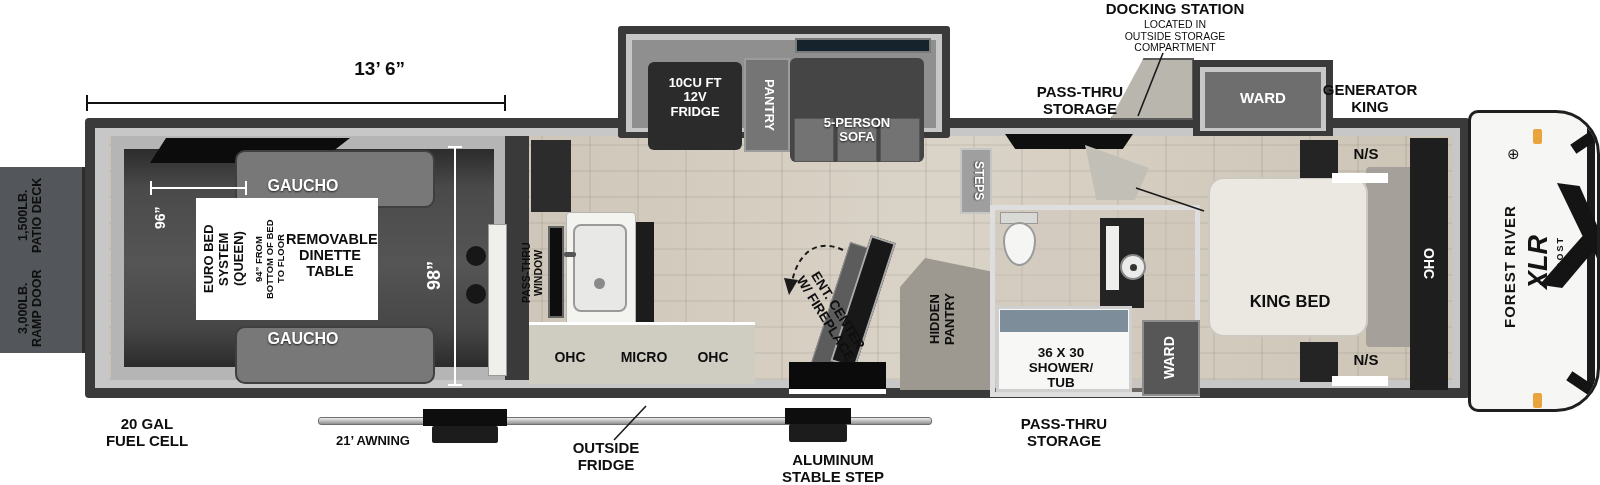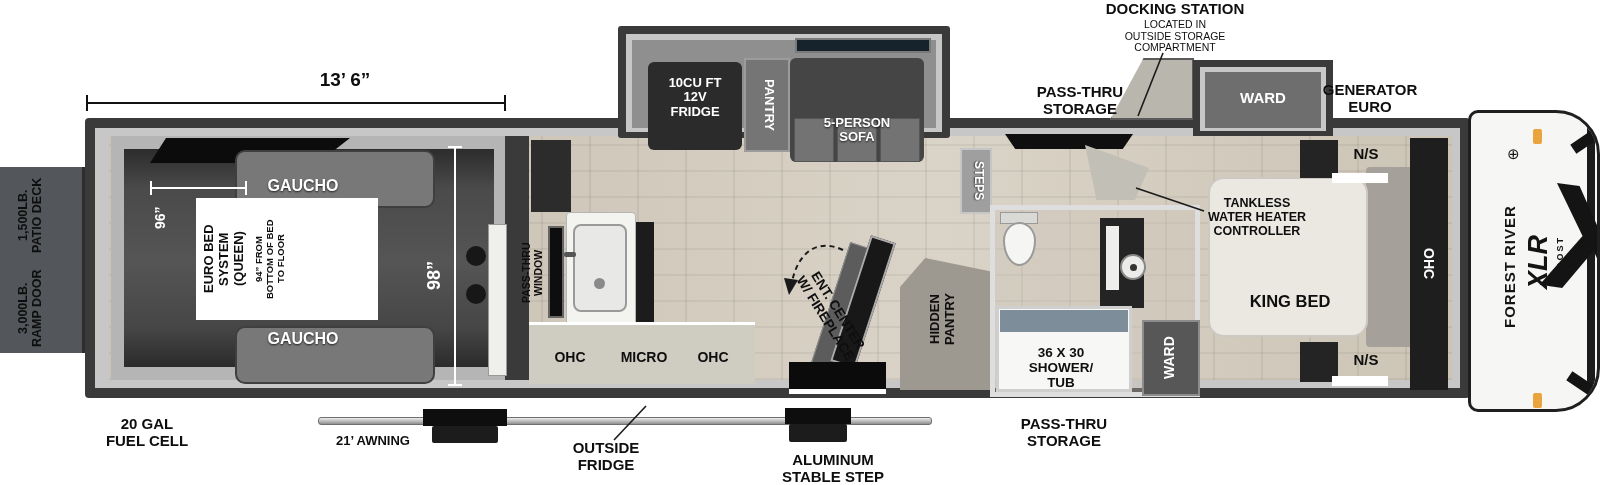--- a/index.html
+++ b/index.html
@@ -27,40 +27,43 @@
 
   <div class="abs" style="left:0;top:167px;width:86px;height:186px;background:#53565a;border-right:4px solid #2d2d2d;"></div>
   <div class="abs vt lbl" style="left:16px;top:171px;width:48px;height:88px;font-size:12.5px;">1,500LB.
 PATIO DECK</div>
   <div class="abs vt lbl" style="left:16px;top:264px;width:48px;height:88px;font-size:12.5px;">3,000LB.
 RAMP DOOR</div>
 
   <div class="abs" style="left:86px;top:102px;width:420px;height:2px;background:#111;"></div>
   <div class="abs" style="left:86px;top:95px;width:2px;height:16px;background:#111;"></div>
   <div class="abs" style="left:504px;top:95px;width:2px;height:16px;background:#111;"></div>
-  <div class="abs lbl" style="left:285px;top:70px;width:120px;font-size:19px;">13’ 6”</div>
+  <div class="abs lbl" style="left:285px;top:59px;width:120px;font-size:19px;text-align:right;">13’ 6”</div>
 
   <div class="abs wall" style="left:85px;top:118px;width:1385px;height:280px;border-radius:4px;"></div>
   <div class="abs rim" style="left:95px;top:128px;width:1365px;height:260px;"></div>
   <div class="abs wood" style="left:109px;top:136px;width:1343px;height:244px;"></div>
 
   <div class="abs darkfloor" style="left:111px;top:136px;width:396px;height:244px;border:13px solid #b5b5b5;"></div>
   <div class="abs" style="left:150px;top:138px;width:200px;height:25px;background:#0c0c0c;clip-path:polygon(8% 0,100% 0,84% 100%,0 100%);"></div>
   <div class="abs" style="left:235px;top:150px;width:200px;height:58px;background:#787878;border:2px solid #3f3f3f;border-radius:10px;"></div>
   <div class="abs" style="left:235px;top:326px;width:200px;height:58px;background:#787878;border:2px solid #3f3f3f;border-radius:10px;"></div>
   <div class="abs lbl w sh" style="left:233px;top:177px;width:140px;font-size:16px;">GAUCHO</div>
   <div class="abs lbl w sh" style="left:233px;top:330px;width:140px;font-size:16px;">GAUCHO</div>
 
   <div class="abs" style="left:196px;top:198px;width:182px;height:122px;background:#ffffff;"></div>
   <div class="abs vt lbl" style="left:202px;top:203px;width:52px;height:112px;font-size:13px;">EURO BED
 SYSTEM
 (QUEEN)</div>
   <div class="abs vt lbl" style="left:254px;top:205px;width:34px;height:108px;font-size:9.5px;">94” FROM
 BOTTOM OF BED
 TO FLOOR</div>
+  <div class="abs lbl" style="left:286px;top:232px;width:88px;font-size:14.5px;">REMOVABLE
+DINETTE
+TABLE</div>
 
   <div class="abs" style="left:150px;top:187px;width:97px;height:2px;background:#fff;"></div>
   <div class="abs" style="left:150px;top:181px;width:2px;height:14px;background:#fff;"></div>
   <div class="abs" style="left:245px;top:181px;width:2px;height:14px;background:#fff;"></div>
   <div class="abs vt w" style="left:152px;top:196px;width:22px;height:44px;font-size:14px;">96”</div>
 
   <div class="abs" style="left:454px;top:146px;width:2px;height:240px;background:#fff;"></div>
   <div class="abs" style="left:448px;top:146px;width:14px;height:2px;background:#fff;"></div>
   <div class="abs" style="left:448px;top:384px;width:14px;height:2px;background:#fff;"></div>
   <div class="abs vt w" style="left:424px;top:246px;width:28px;height:58px;font-size:18px;">98”</div>
@@ -111,23 +114,20 @@
   <div class="abs" style="left:1000px;top:310px;width:128px;height:22px;background:#7d8d9a;"></div>
   <div class="abs lbl" style="left:1000px;top:346px;width:122px;font-size:13.5px;">36 X 30
 SHOWER/
 TUB</div>
   <div class="abs" style="left:1142px;top:320px;width:58px;height:76px;background:#575757;border:2px solid #8c8c8c;"></div>
   <div class="abs vt w" style="left:1161px;top:330px;width:20px;height:56px;font-size:14px;">WARD</div>
 
   <div class="abs" style="left:1366px;top:167px;width:48px;height:180px;background:#a5a19a;border-radius:4px;"></div>
   <div class="abs" style="left:1208px;top:177px;width:160px;height:160px;background:#ebe8e2;border:2px solid #ccc9c2;border-radius:16px;"></div>
   <div class="abs lbl" style="left:1238px;top:256px;width:104px;font-size:16.5px;margin-top:36px;">KING BED</div>
-  <div class="abs lbl" style="left:1196px;top:197px;width:122px;font-size:12.5px;">TANKLESS
-WATER HEATER
-CONTROLLER</div>
   <div class="abs" style="left:1300px;top:140px;width:38px;height:38px;background:#242424;"></div>
   <div class="abs lbl" style="left:1340px;top:146px;width:52px;font-size:15px;">N/S</div>
   <div class="abs" style="left:1332px;top:173px;width:56px;height:10px;background:#ffffff;"></div>
   <div class="abs" style="left:1300px;top:342px;width:38px;height:40px;background:#242424;"></div>
   <div class="abs lbl" style="left:1340px;top:352px;width:52px;font-size:15px;">N/S</div>
   <div class="abs" style="left:1332px;top:376px;width:56px;height:10px;background:#ffffff;"></div>
   <div class="abs" style="left:1410px;top:138px;width:38px;height:252px;background:#1e1e1e;"></div>
   <div class="abs vtc w" style="left:1421px;top:238px;width:16px;height:52px;font-size:14px;">OHC</div>
 
   <div class="abs wall" style="left:618px;top:26px;width:332px;height:112px;border-radius:3px;"></div>
@@ -153,21 +153,21 @@
   <div class="abs" style="left:1205px;top:72px;width:116px;height:56px;background:#6e6e6e;"></div>
   <div class="abs lbl w" style="left:1205px;top:90px;width:116px;font-size:15px;">WARD</div>
 
   <div class="abs lbl" style="left:1100px;top:1px;width:150px;font-size:15px;">DOCKING STATION</div>
   <div class="abs lbl" style="left:1112px;top:19px;width:126px;font-size:10.5px;font-weight:400;">LOCATED IN
 OUTSIDE STORAGE
 COMPARTMENT</div>
   <div class="abs lbl" style="left:1024px;top:84px;width:112px;font-size:15px;">PASS-THRU
 STORAGE</div>
   <div class="abs lbl" style="left:1316px;top:82px;width:108px;font-size:15px;">GENERATOR
-EURO</div>
+KING</div>
 
   <div class="abs" style="left:1468px;top:110px;width:132px;height:302px;background:#f6f6f4;border:3px solid #1f1f1f;border-radius:10px 44px 44px 10px;overflow:hidden;">
     <div class="abs" style="left:116px;top:6px;width:8px;height:288px;background:#1b1b1b;border-radius:4px;"></div>
     <div class="abs" style="left:96px;top:10px;width:74px;height:11px;background:#141414;transform:rotate(-34deg);"></div>
     <div class="abs" style="left:92px;top:278px;width:74px;height:11px;background:#141414;transform:rotate(34deg);"></div>
     <div class="abs" style="left:74px;top:52px;font-size:150px;font-weight:900;color:#141414;line-height:1;transform:rotate(8deg);">X</div>
     <div class="abs" style="left:36px;top:32px;font-size:15px;color:#141414;">⊕</div>
     <div class="abs vt" style="left:30px;top:54px;width:22px;height:200px;font-size:15px;letter-spacing:1px;color:#141414;">FOREST RIVER</div>
     <div class="abs vt" style="left:52px;top:84px;width:30px;height:130px;font-size:27px;font-style:italic;color:#141414;">XLR</div>
     <div class="abs vt" style="left:84px;top:104px;width:14px;height:80px;font-size:9px;letter-spacing:2px;color:#141414;">BOOST</div>

